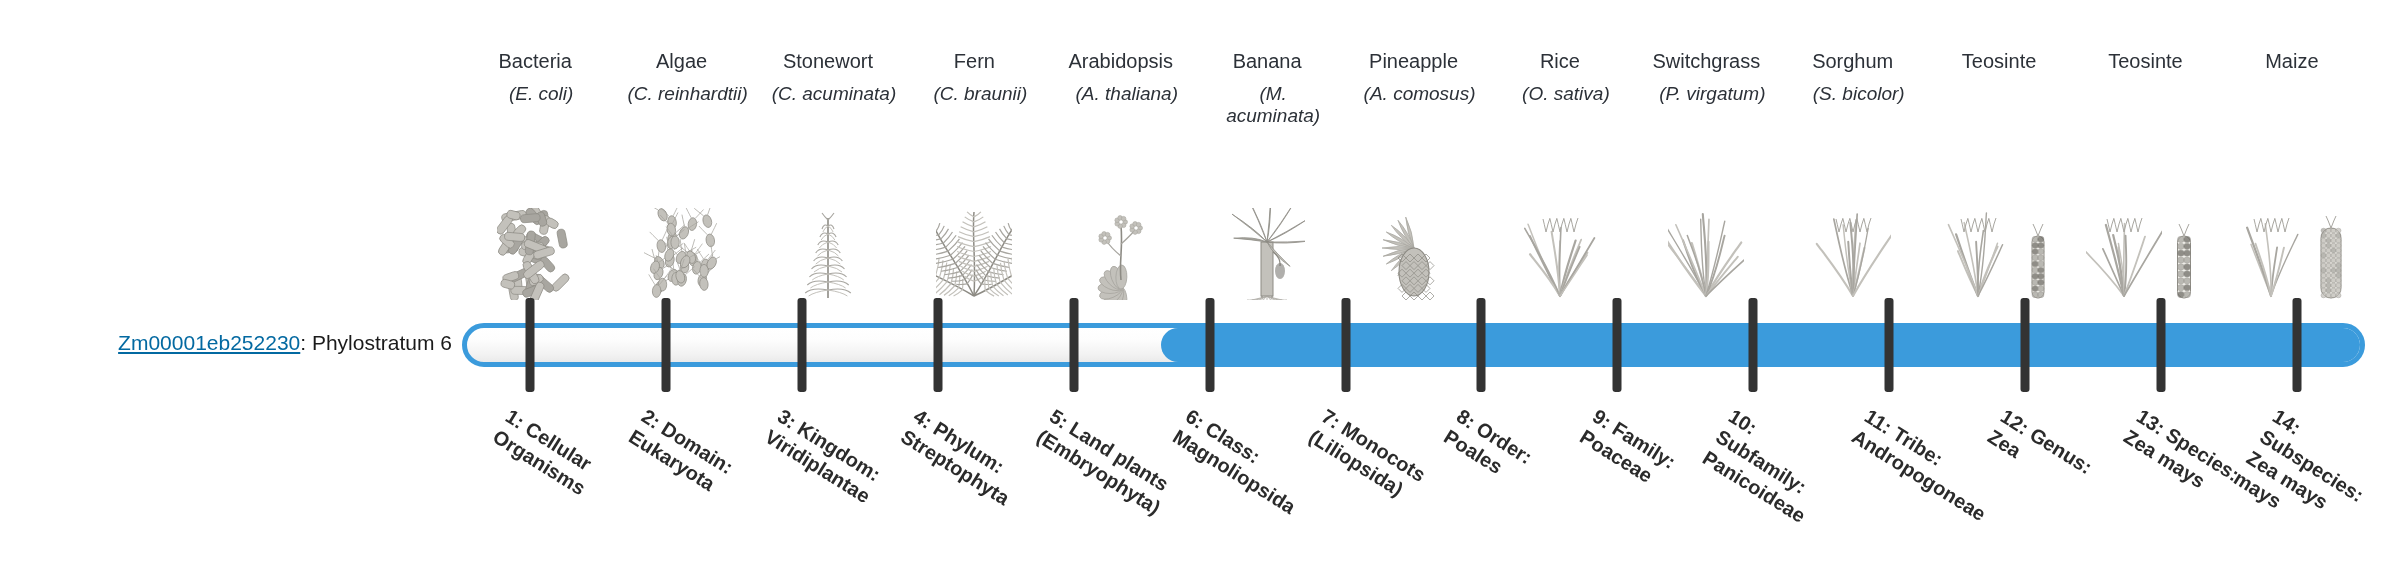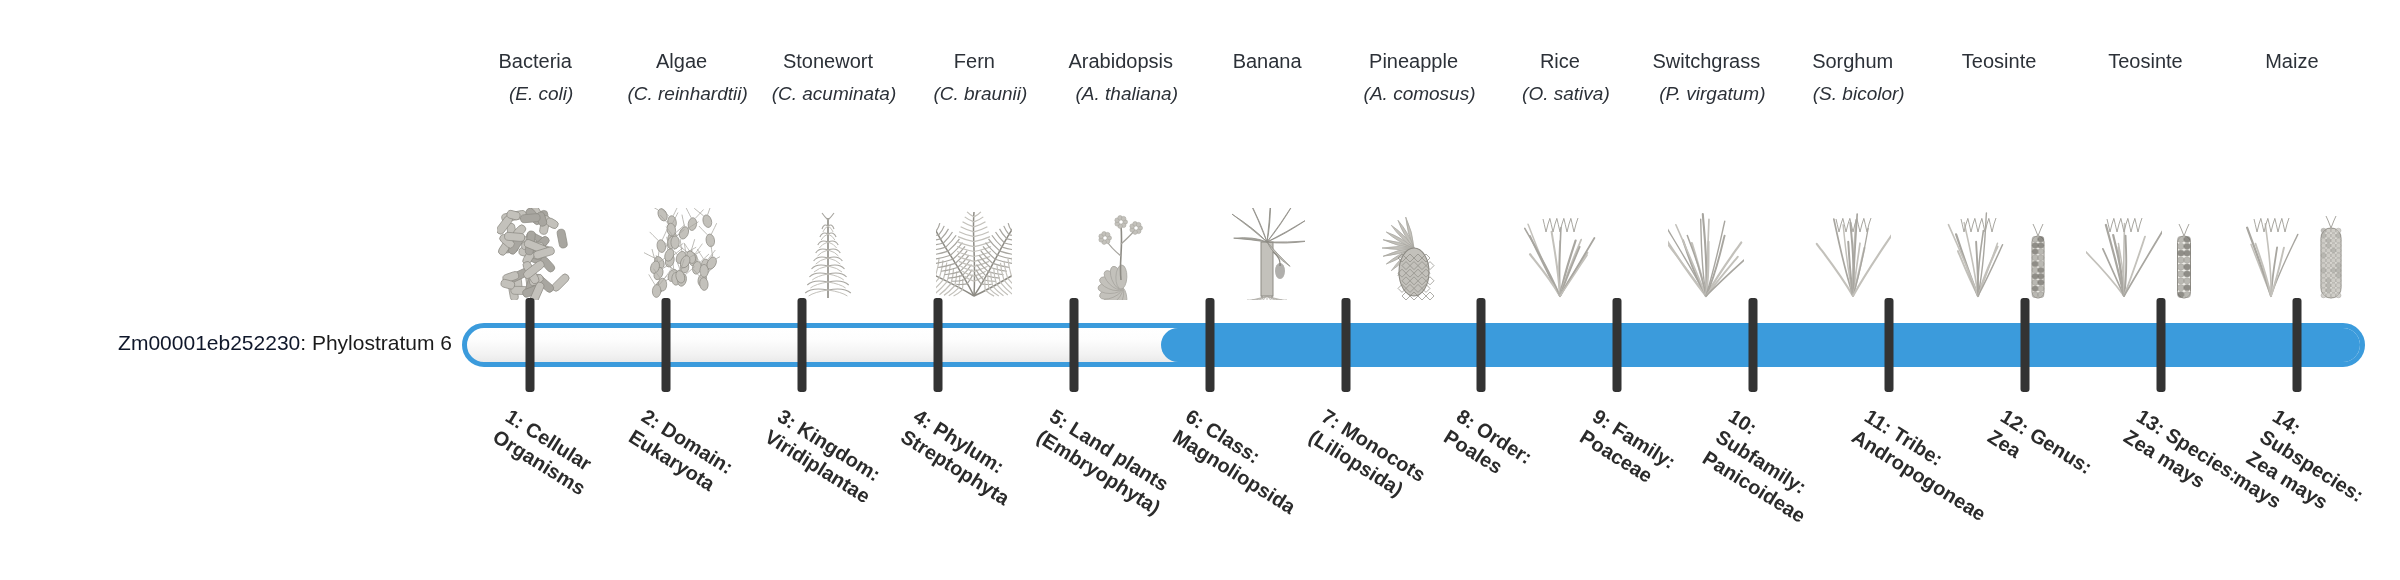--- a/index.html
+++ b/index.html
@@ -25,21 +25,22 @@
     position: absolute;
     left: 0;
     top: 331px;
     width: 452px;
     text-align: right;
     font-size: 21px;
     color: #1a1a1a;
     white-space: nowrap;
   }
   #gene-label .gene-link {
-    color: #0f172a;
+    color: #0369a1;
+    text-decoration: underline;
     text-underline-offset: 2px;
     cursor: pointer;
   }
   #gene-label .gene-strat { color: #1a1a1a; }
 
   
   #species-row {
     position: absolute;
     left: 462px;
     top: 50px;
@@ -716,20 +717,21 @@
             <circle cx="52.1" cy="24.1" r="2.3" fill="#c3c1bb" stroke="#a8a6a0" stroke-width="0.6"></circle>
             <circle cx="49.2" cy="21.8" r="2.3" fill="#c3c1bb" stroke="#a8a6a0" stroke-width="0.6"></circle>
             <circle cx="49.2" cy="18.2" r="2.3" fill="#c3c1bb" stroke="#a8a6a0" stroke-width="0.6"></circle>
             <circle cx="52.1" cy="15.9" r="2.3" fill="#c3c1bb" stroke="#a8a6a0" stroke-width="0.6"></circle>
             <circle cx="55.6" cy="16.7" r="2.3" fill="#c3c1bb" stroke="#a8a6a0" stroke-width="0.6"></circle>
           </svg>
         </div>
       </div>
       <div class="species-col">
         <div class="species-common">Banana</div>
+        <div class="species-sci">(M. acuminata)</div>
         <div class="species-art">
           <svg width="76" height="92" viewBox="0 0 76 92">
             <path d="M33 90 L33 34 M43 90 L43 34" stroke="#8d8b84" stroke-width="1.3" fill="none"></path>
             <rect x="32" y="34" width="12" height="54" fill="#c3c1bb" stroke="#8d8b84" stroke-width="1"></rect>
             <g transform="translate(38,34) rotate(-78)">
               <path d="M0 0 q 10 -14 20 -40 q -10 22 -20 40 z" fill="#a8a6a0" stroke="#8d8b84" stroke-width="0.7"></path>
             </g>
             <g transform="translate(38,34) rotate(-50)">
               <path d="M0 0 q 10 -15.399999999999999 22 -44 q -11 24.200000000000003 -22 44 z" fill="#c3c1bb" stroke="#8d8b84" stroke-width="0.7"></path>
             </g>

